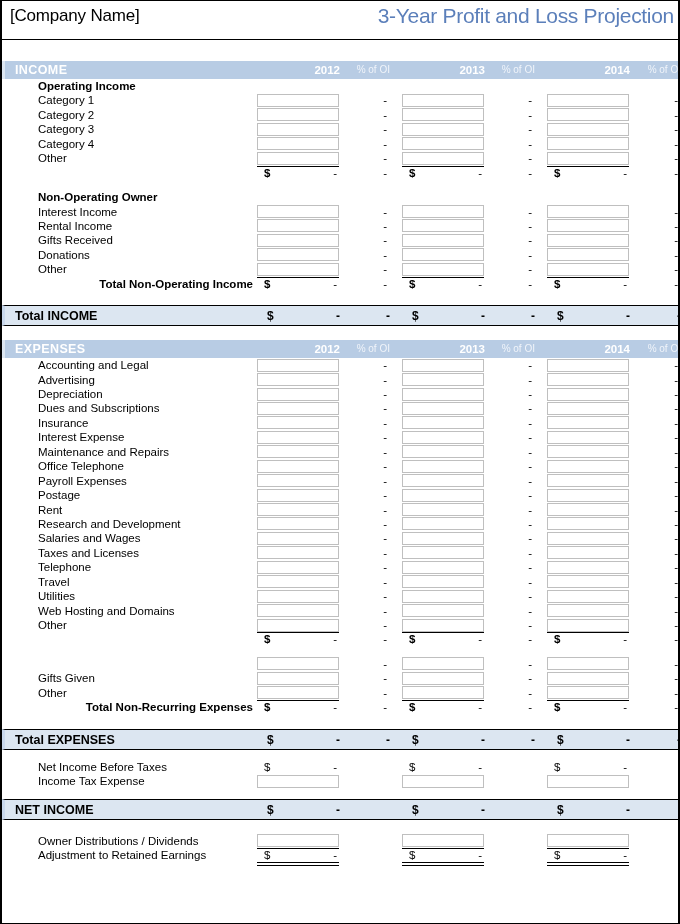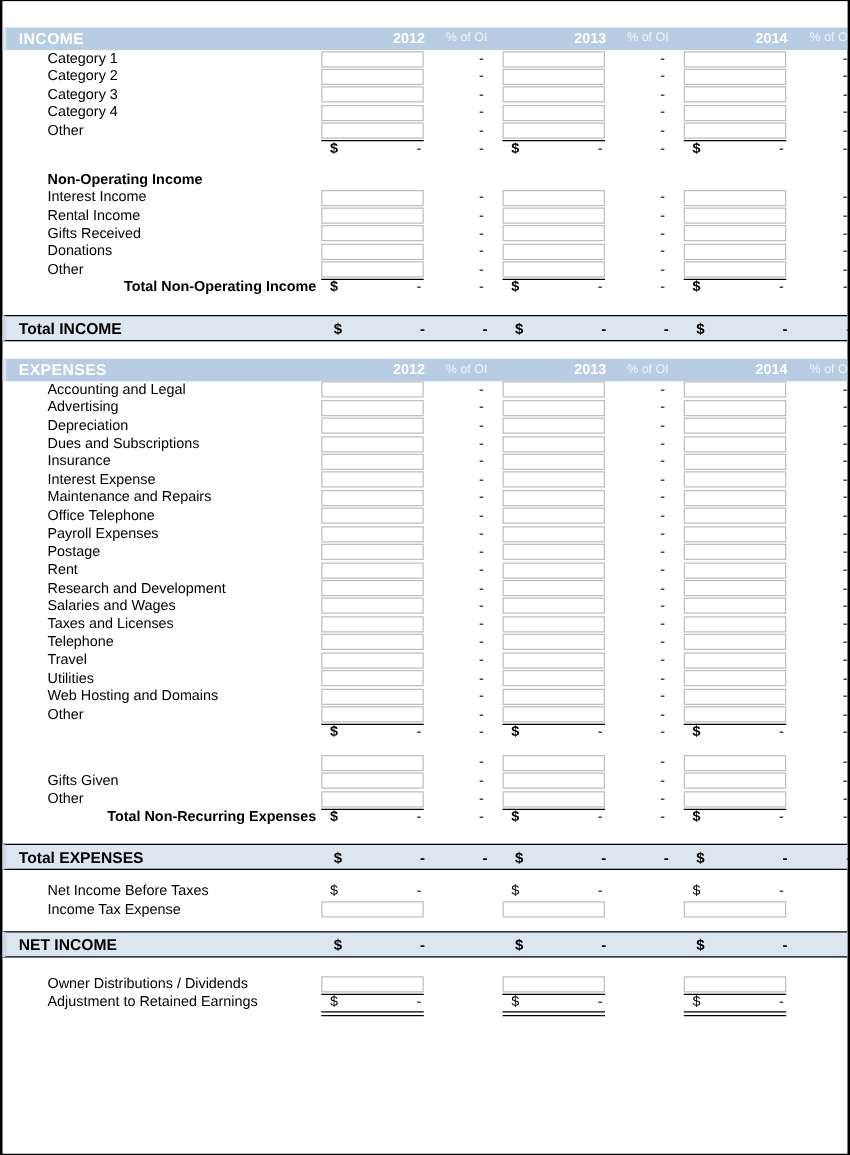--- a/index.html
+++ b/index.html
@@ -112,34 +112,41 @@
     border-top:1px solid #000;
   }
   .blank{height:10px;}
   .blank.tall{height:14px;}
 </style>
 </head>
 <body>
 
 <div id="sheet">
 
+  <div class="titlebar">
+    <div class="company">[Company Name]</div>
+    <div class="doctitle">3-Year Profit and Loss Projection</div>
+  </div>
 
   <div class="spacerrow"></div>
 
   <div id="body">
       <div class="band">
         <div class="bandlabel">INCOME</div>
         <div class="colhead" style="left: 262px; width: 73px;">2012</div>
         <div class="colhead pct" style="left: 350px; width: 35px;">% of OI</div>
         <div class="colhead" style="left: 407px; width: 73px;">2013</div>
         <div class="colhead pct" style="left: 495px; width: 35px;">% of OI</div>
         <div class="colhead" style="left: 552px; width: 73px;">2014</div>
         <div class="colhead pct" style="left: 640px; width: 36px;">% of OI</div>
       </div>
       <div class="row">
+        <div class="label sub">Operating Income</div>
+      </div>
+      <div class="row">
         <div class="label">Category 1</div>
         <div class="box" style="left: 255px; width: 82px;"></div>
         <div class="dash" style="left: 350px; width: 35px;">-</div>
         <div class="box" style="left: 400px; width: 82px;"></div>
         <div class="dash" style="left: 495px; width: 35px;">-</div>
         <div class="box" style="left: 545px; width: 82px;"></div>
         <div class="dash" style="left: 640px; width: 36px;">-</div>
       </div>
       <div class="row">
         <div class="label">Category 2</div>
@@ -186,21 +193,21 @@
         <div class="dollar" style="left: 407px;">$</div>
         <div class="dash" style="left: 407px; width: 73px;">-</div>
         <div class="dash" style="left: 495px; width: 35px;">-</div>
         <div class="ruleline" style="left: 545px; width: 82px;"></div>
         <div class="dollar" style="left: 552px;">$</div>
         <div class="dash" style="left: 552px; width: 73px;">-</div>
         <div class="dash" style="left: 640px; width: 36px;">-</div>
       </div>
       <div class="blank"></div>
       <div class="row">
-        <div class="label sub">Non-Operating Income</div>
+        <div class="label sub">Non-Operating Owner</div>
       </div>
       <div class="row">
         <div class="label">Interest Income</div>
         <div class="box" style="left: 255px; width: 82px;"></div>
         <div class="dash" style="left: 350px; width: 35px;">-</div>
         <div class="box" style="left: 400px; width: 82px;"></div>
         <div class="dash" style="left: 495px; width: 35px;">-</div>
         <div class="box" style="left: 545px; width: 82px;"></div>
         <div class="dash" style="left: 640px; width: 36px;">-</div>
       </div>

